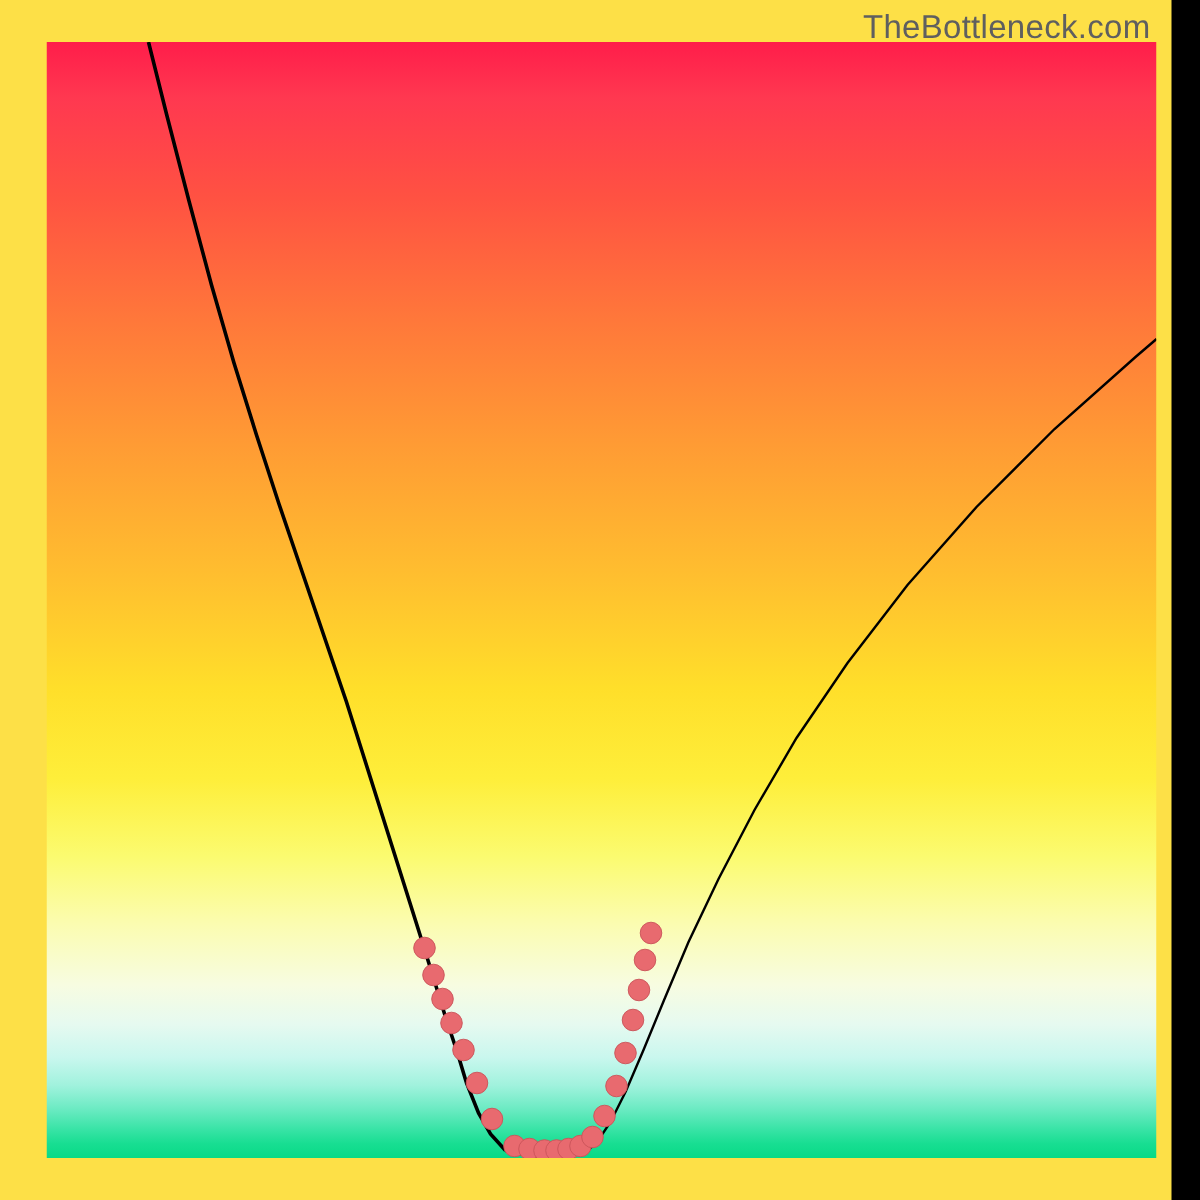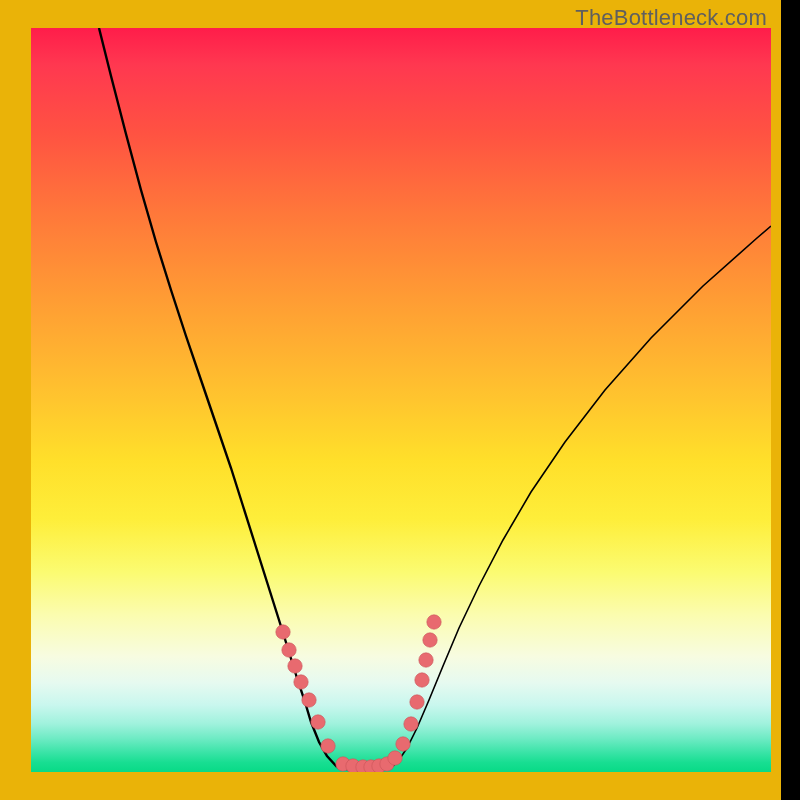--- a/index.html
+++ b/index.html
@@ -10,21 +10,21 @@
     background: #000;
     overflow: hidden;
     font-family: Arial, Helvetica, sans-serif;
   }
   .frame {
     position: absolute;
     left: 0;
     top: 0;
     width: 781px;
     height: 800px;
-    background: #eab308;
+    background: #fde047;
     text-decoration: underline;
   }
   .plot {
     position: absolute;
     left: 31px;
     top: 28px;
     width: 740px;
     height: 744px;
     overflow: hidden;
   }

